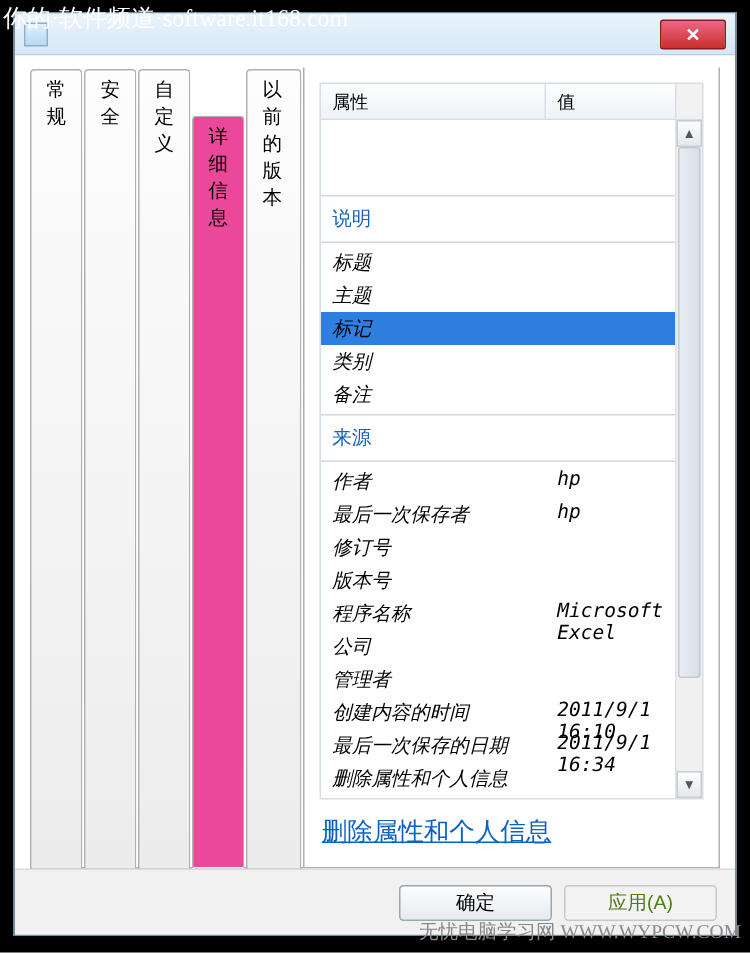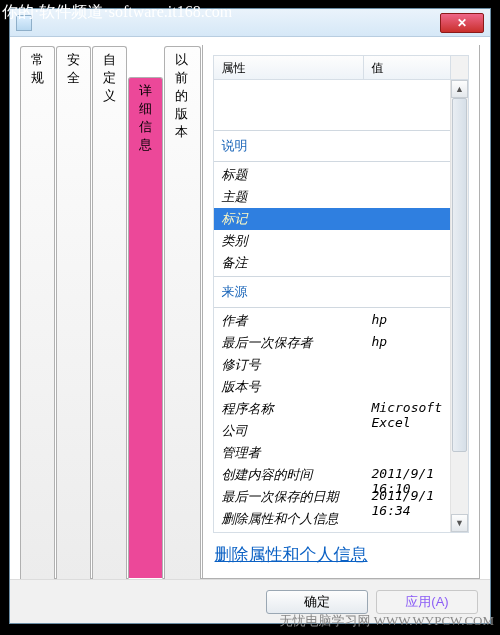--- a/index.html
+++ b/index.html
@@ -146,21 +146,21 @@
       margin: 2px 0;
     }
     .row {
       display: flex;
       height: 22px;
       align-items: flex-start;
       font-style: italic;
     }
     .row.selected {
       background: #2f7fe0;
-      color: #fef9c3;
+      color: #000000;
     }
     .row .p { width: 150px; padding: 2px 8px; font-size: 13px; }
     .row .v { flex: 1; padding: 2px 8px; font-size: 13px; font-family: "SimSun", monospace; }
     .scrollbar {
       width: 18px;
       background: #f0f0f0;
       border-left: 1px solid #e2e2e2;
       display: flex;
       flex-direction: column;
     }
@@ -206,21 +206,21 @@
     .btn {
       width: 102px;
       height: 24px;
       border: 1px solid #9aa7b3;
       background: linear-gradient(#fdfdfd,#e6ebf0);
       border-radius: 3px;
       cursor: pointer;
       font-size: 13px;
     }
     .btn.disabled {
-      color: #8b5cf6;
+      color: #4d7c0f;
       border-color: #c8c8c8;
       background: #f3f3f3;
       cursor: default;
     }
   </style>
 </head>
 <body>
 
 <div class="watermark-top">你的·软件频道·software.it168.com</div>
 <div class="watermark-bottom">无忧电脑学习网

